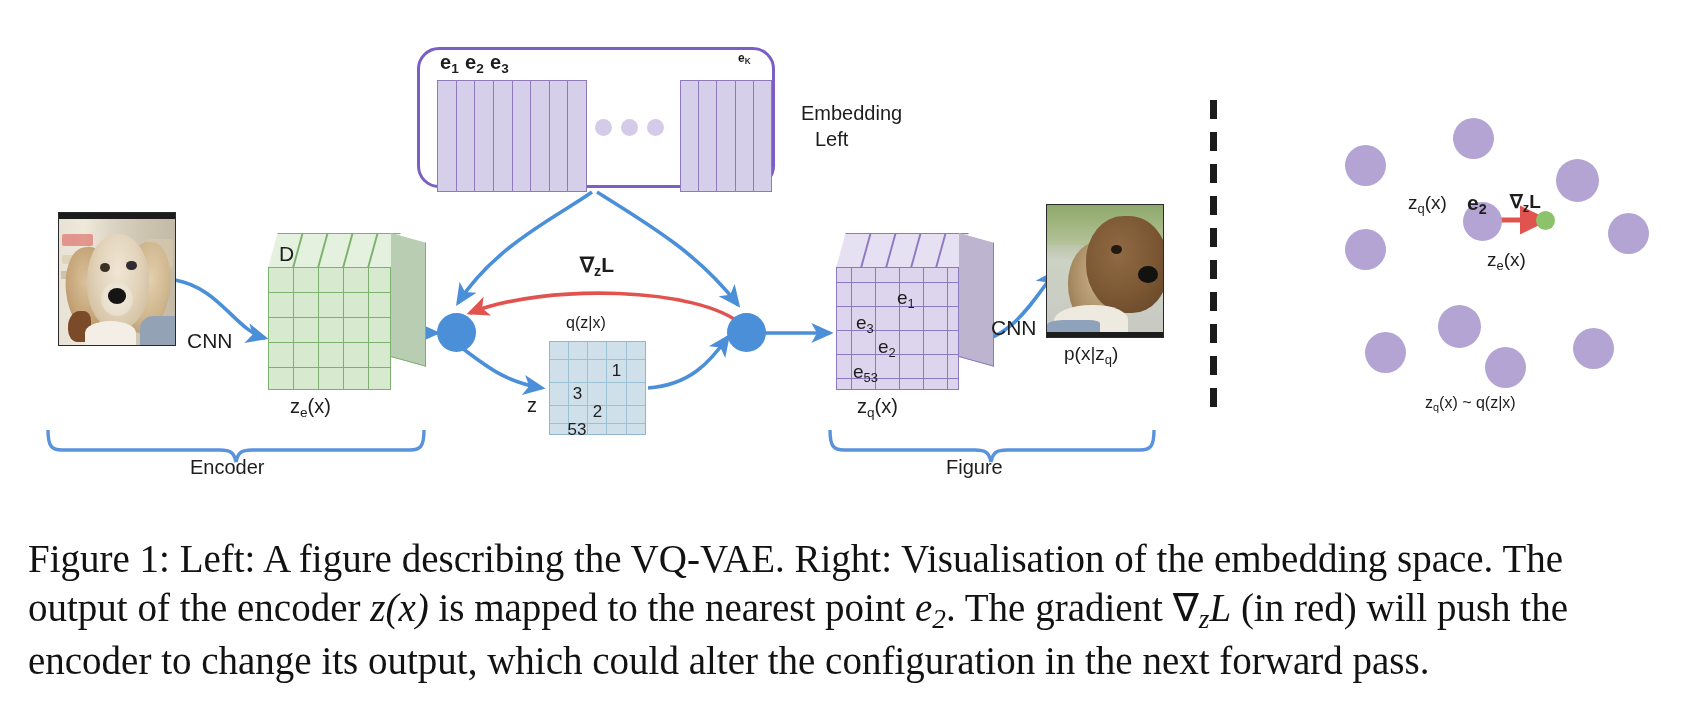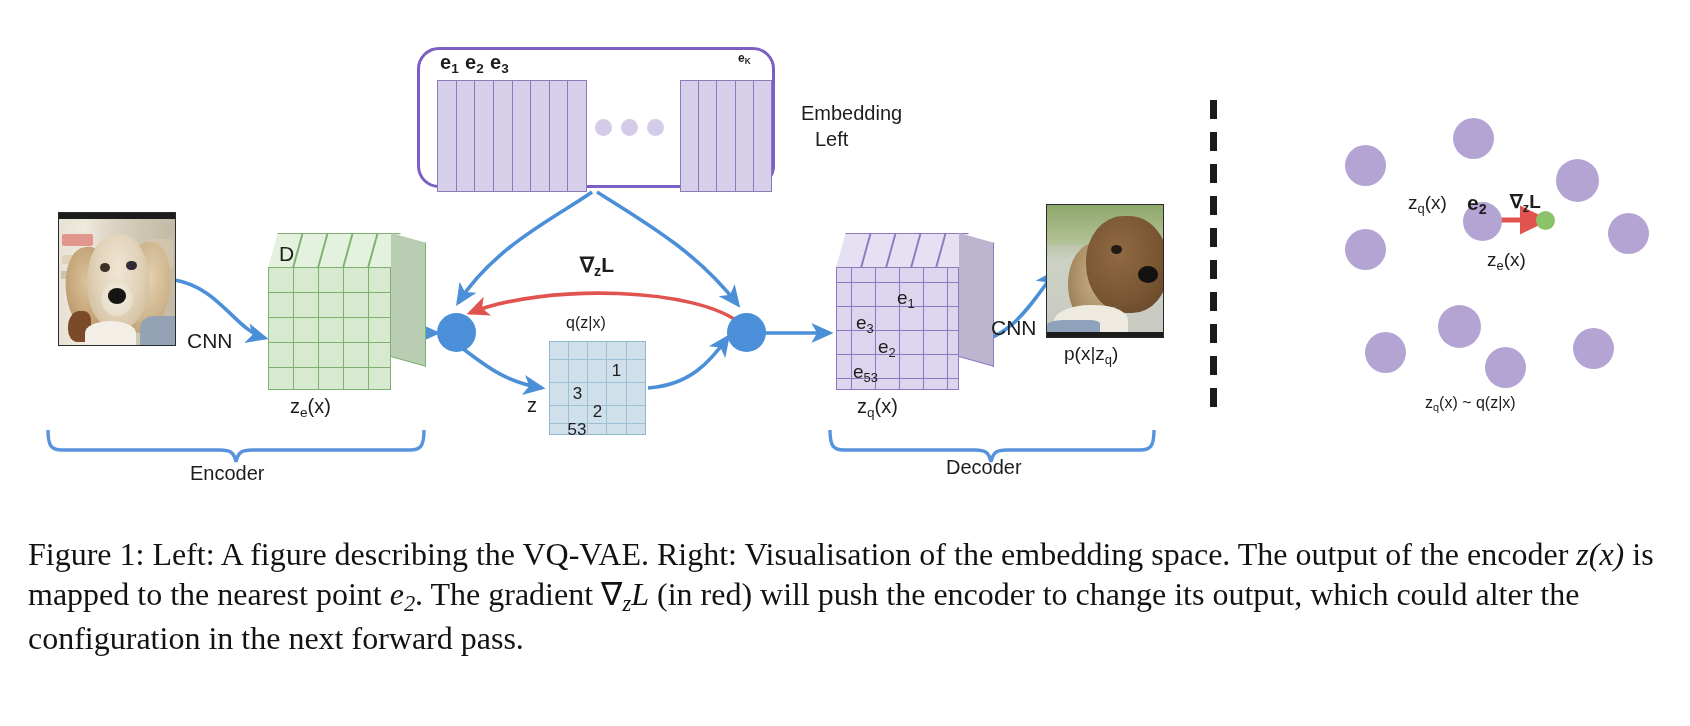--- a/index.html
+++ b/index.html
@@ -258,21 +258,21 @@
     border-radius: 50%;
     background: #8cc36a;
   }
 
   
   #caption {
     position: absolute;
     left: 28px; top: 534px;
     width: 1636px;
     font-family: "Liberation Serif", serif;
-    font-size: 32px;
+    font-size: 39px;
     line-height: 1.26;
     color: #121212;
     text-align: left;
   }
   #caption .mathit { font-style: italic; font-family: "Liberation Serif", serif; }
   #caption sub { font-size: 0.7em; vertical-align: -0.25em; }
   .nabla { font-family: "Liberation Serif", serif; }
 </style>
 </head>
 <body>
@@ -472,22 +472,22 @@
     <div class="nose"></div>
     <div class="chest"></div>
     <div class="collar"></div>
     <div class="band-bot"></div>
   </div>
 
   <div class="lbl" style="left:1064px; top:344px; font-size:19px;">
     <span>p(x|z</span><sub>q</sub><span>)</span>
   </div>
 
-  <div class="lbl" style="left:190px; top:457px; font-size:20px;margin-top:6px;">Encoder</div>
-  <div class="lbl" style="left:946px; top:457px; font-size:20px;">Decoder</div>
+  <div class="lbl" style="left:190px; top:457px; font-size:20px;">Encoder</div>
+  <div class="lbl" style="left:946px; top:457px; font-size:20px;">Figure</div>
 
   <div class="abs" id="divider-dashed">
     <i></i>
       <i></i>
       <i></i>
       <i></i>
       <i></i>
       <i></i>
       <i></i>
       <i></i>

